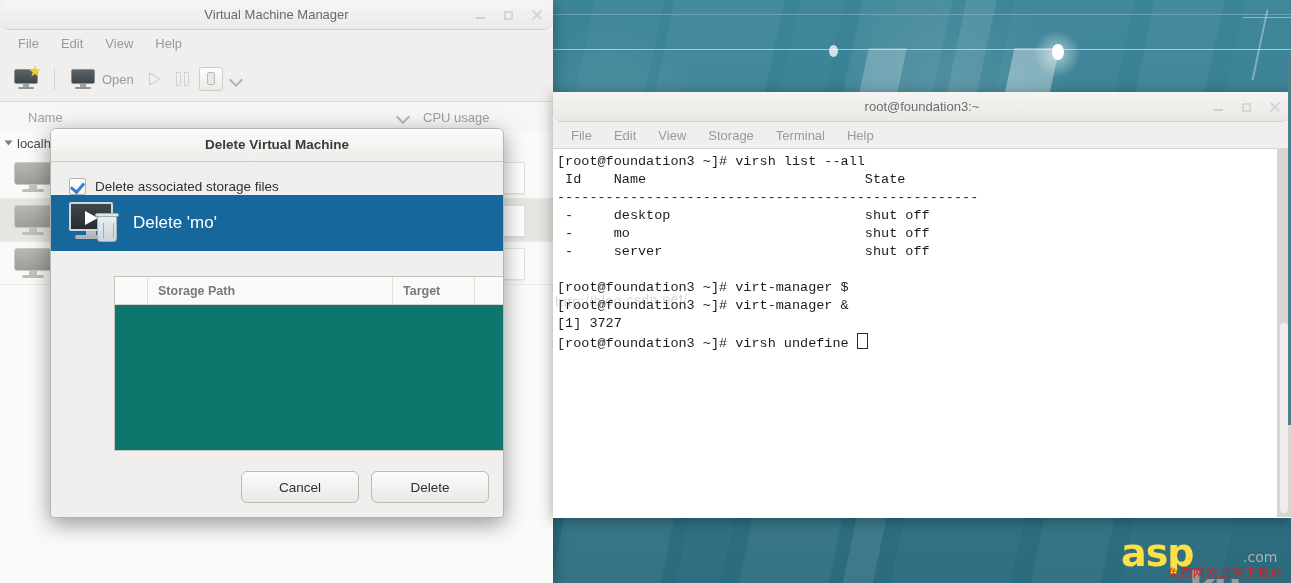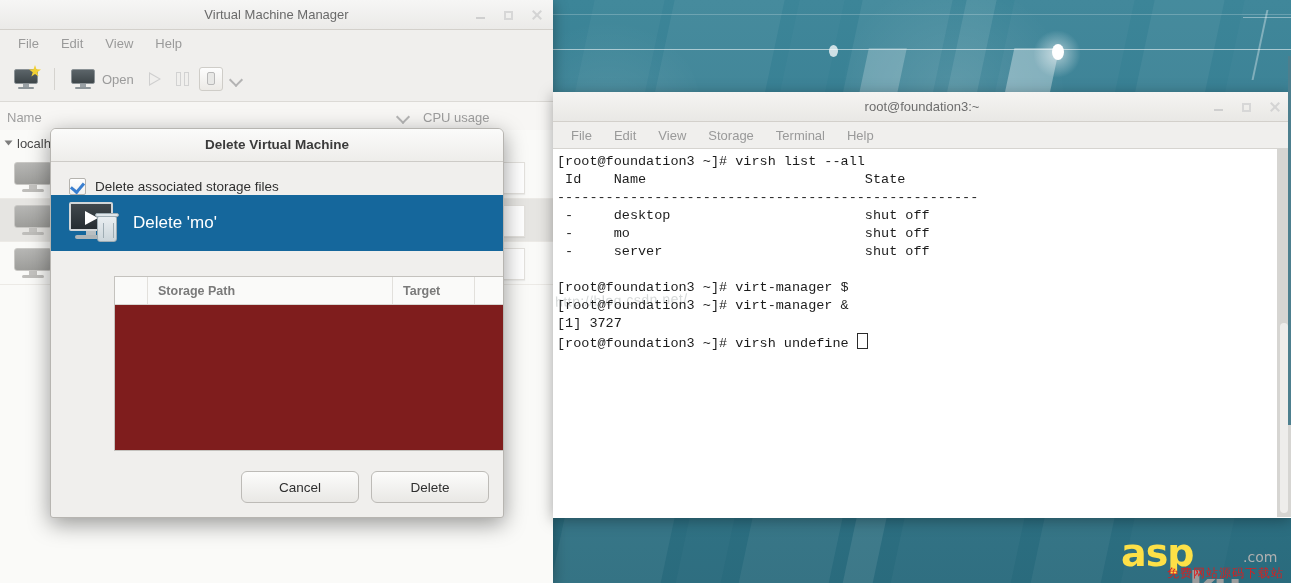--- a/index.html
+++ b/index.html
@@ -20,20 +20,21 @@
   .hairline{position:absolute;height:1px;background:rgba(255,255,255,.22);pointer-events:none;}
   .dot{position:absolute;border-radius:50%;background:#fff;pointer-events:none;}
   .dot-halo{position:absolute;border-radius:50%;background:radial-gradient(circle,rgba(255,255,255,.55) 0%,rgba(255,255,255,0) 70%);pointer-events:none;}
 
   
   .window{position:absolute;background:#f0f0f0;box-shadow:0 3px 14px rgba(0,0,0,.35);}
   .titlebar{
     height:29px;position:relative;
     background:linear-gradient(180deg,#f6f6f5 0%,#ebeae8 100%);
     border-bottom:1px solid #d3d0cb;
+    border-radius:9px;
   }
   .titlebar .title{
     position:absolute;left:0;right:0;top:0;height:29px;line-height:29px;
     text-align:center;font-size:13px;color:#5c5c5c;
   }
   .winbtns{position:absolute;right:8px;top:0;height:29px;display:flex;align-items:center;gap:12px;}
   .winbtn{width:16px;height:16px;position:relative;cursor:pointer;}
   .wb-min::after{content:"";position:absolute;left:3px;top:10px;width:9px;height:2px;background:#cfcfcf;}
   .wb-max::after{content:"";position:absolute;left:3px;top:4px;width:9px;height:9px;border:2px solid #d7d7d7;box-sizing:border-box;}
   .wb-close::before,.wb-close::after{content:"";position:absolute;left:2px;top:7px;width:12px;height:2px;background:#d4d4d4;}
@@ -72,21 +73,21 @@
   .shutdown-btn::after{content:"";position:absolute;left:7px;top:4px;width:8px;height:13px;
     border:1px solid #b9b9b9;border-radius:2px;background:#e8e8e6;box-sizing:border-box;}
   .chev{width:14px;height:14px;position:relative;cursor:pointer;}
   .chev::after{content:"";position:absolute;left:2px;top:3px;width:8px;height:8px;
     border-right:2px solid #b3b3b3;border-bottom:2px solid #b3b3b3;transform:rotate(45deg);}
 
   #vmm-colhdr{
     height:30px;display:flex;align-items:center;background:#f7f6f4;
     border-bottom:1px solid #dddbd7;position:relative;
   }
-  .col-name{font-size:13px;color:#9e9e9e;padding-left:7px;flex:1;}
+  .col-name{font-size:13px;color:#9e9e9e;padding-left:28px;flex:1;}
   .col-sortchev{width:16px;height:16px;position:relative;margin-right:12px;}
   .col-sortchev::after{content:"";position:absolute;left:3px;top:3px;width:8px;height:8px;
     border-right:2px solid #b5b5b5;border-bottom:2px solid #b5b5b5;transform:rotate(45deg);}
   .col-cpu{font-size:13px;color:#9e9e9e;width:130px;}
 
   #vmm-body{position:absolute;left:0;top:130px;width:553px;height:453px;background:#fafaf8;}
   .vm-row{height:42px;display:flex;align-items:center;position:relative;border-bottom:1px solid #eceae6;}
   .vm-row.sel{background:#e6e5e2;}
   .vm-mon{width:38px;height:30px;position:relative;margin-left:14px;}
   .vm-mon .scr{position:absolute;left:0;top:0;width:38px;height:23px;border-radius:3px;
@@ -133,21 +134,21 @@
   .cbox{width:15px;height:15px;border:1px solid #b5b3ae;border-radius:2px;
     background:linear-gradient(180deg,#ffffff 0%,#f3f2f0 100%);position:relative;cursor:pointer;}
   .cbox.checked::after{
     content:"";position:absolute;left:3px;top:1px;width:6px;height:10px;
     border-right:3px solid #3a7fd0;border-bottom:3px solid #3a7fd0;transform:rotate(40deg);
   }
   #dlg-cb-label{font-size:13.5px;color:#303030;}
 
   #dlg-list{
     position:absolute;left:63px;top:147px;width:425px;height:175px;
-    background:#7f1d1d;border:1px solid #c4c2be;box-sizing:border-box;
+    background:#0f766e;border:1px solid #c4c2be;box-sizing:border-box;
   }
   .list-hdr{display:flex;height:27px;background:#fafaf9;border-bottom:1px solid #d8d6d2;}
   .lh{font-size:12.5px;font-weight:bold;color:#7a7a7a;display:flex;align-items:center;padding-left:10px;
     border-right:1px solid #e2e0dc;box-sizing:border-box;}
   .lh-cb{width:33px;padding-left:0;}
   .lh-path{width:245px;}
   .lh-target{width:82px;}
   .lh-end{flex:1;border-right:none;}
   .list-row{display:flex;align-items:center;height:24px;background:#4a90d9;}
   .lr-cb{width:33px;display:flex;justify-content:center;}

